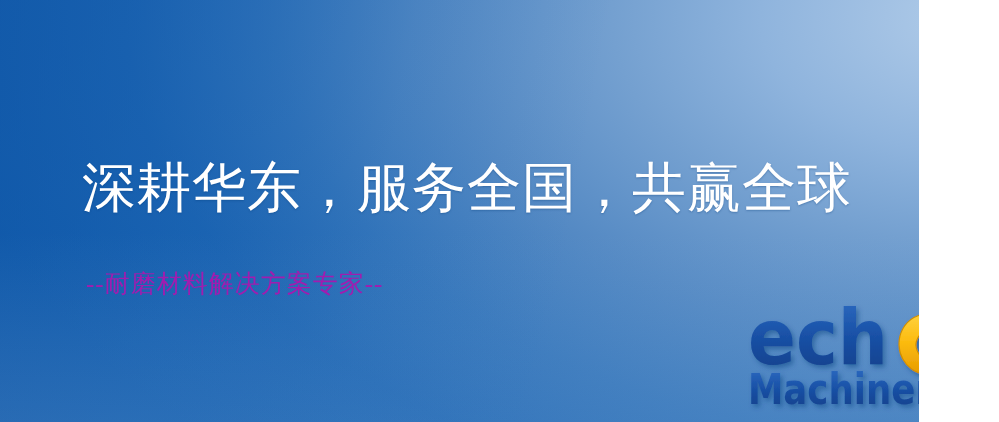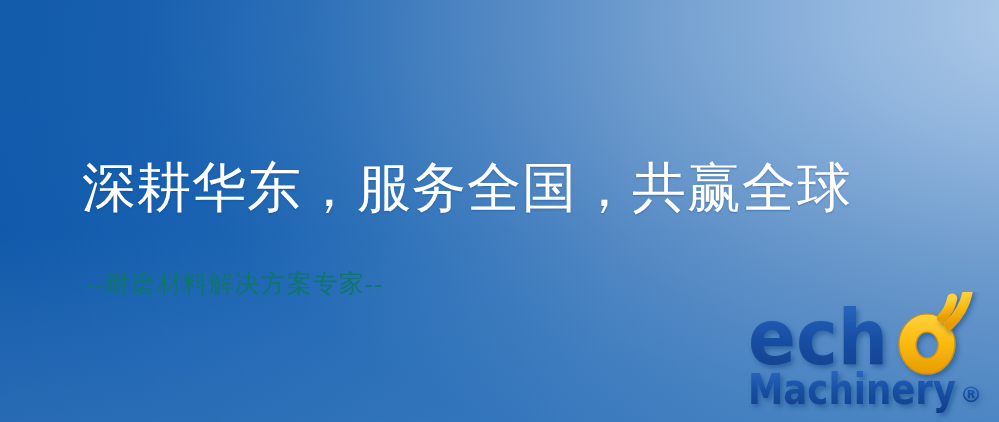--- a/index.html
+++ b/index.html
@@ -3,21 +3,21 @@
 <meta charset="utf-8">
 <title>Banner</title>
 <style>
   html, body {
     margin: 0;
     padding: 0;
     background: #ffffff;
   }
   #banner {
     position: relative;
-    width: 999px;
+    width: 919px;
     height: 422px;
     overflow: hidden;
     font-family: "Liberation Sans", "DejaVu Sans", sans-serif;
     text-decoration: underline;
   }
   
   #bg-base {
     position: absolute;
     inset: 0;
     background: #1560b0;
@@ -63,21 +63,21 @@
     font-size: 54px;
     line-height: 66px;
     letter-spacing: 1px;
     white-space: nowrap;
     text-shadow: 0 1px 2px rgba(10,60,120,0.35);
   }
   .subtitle {
     position: absolute;
     left: 86px;
     top: 268px;
-    color: #0f766e;
+    color: #a21caf;
     font-family: "Liberation Serif", "DejaVu Serif", serif;
     font-size: 25px;
     line-height: 32px;
     letter-spacing: 1px;
     white-space: nowrap;
   }
 
   
   #logo {
     position: absolute;

